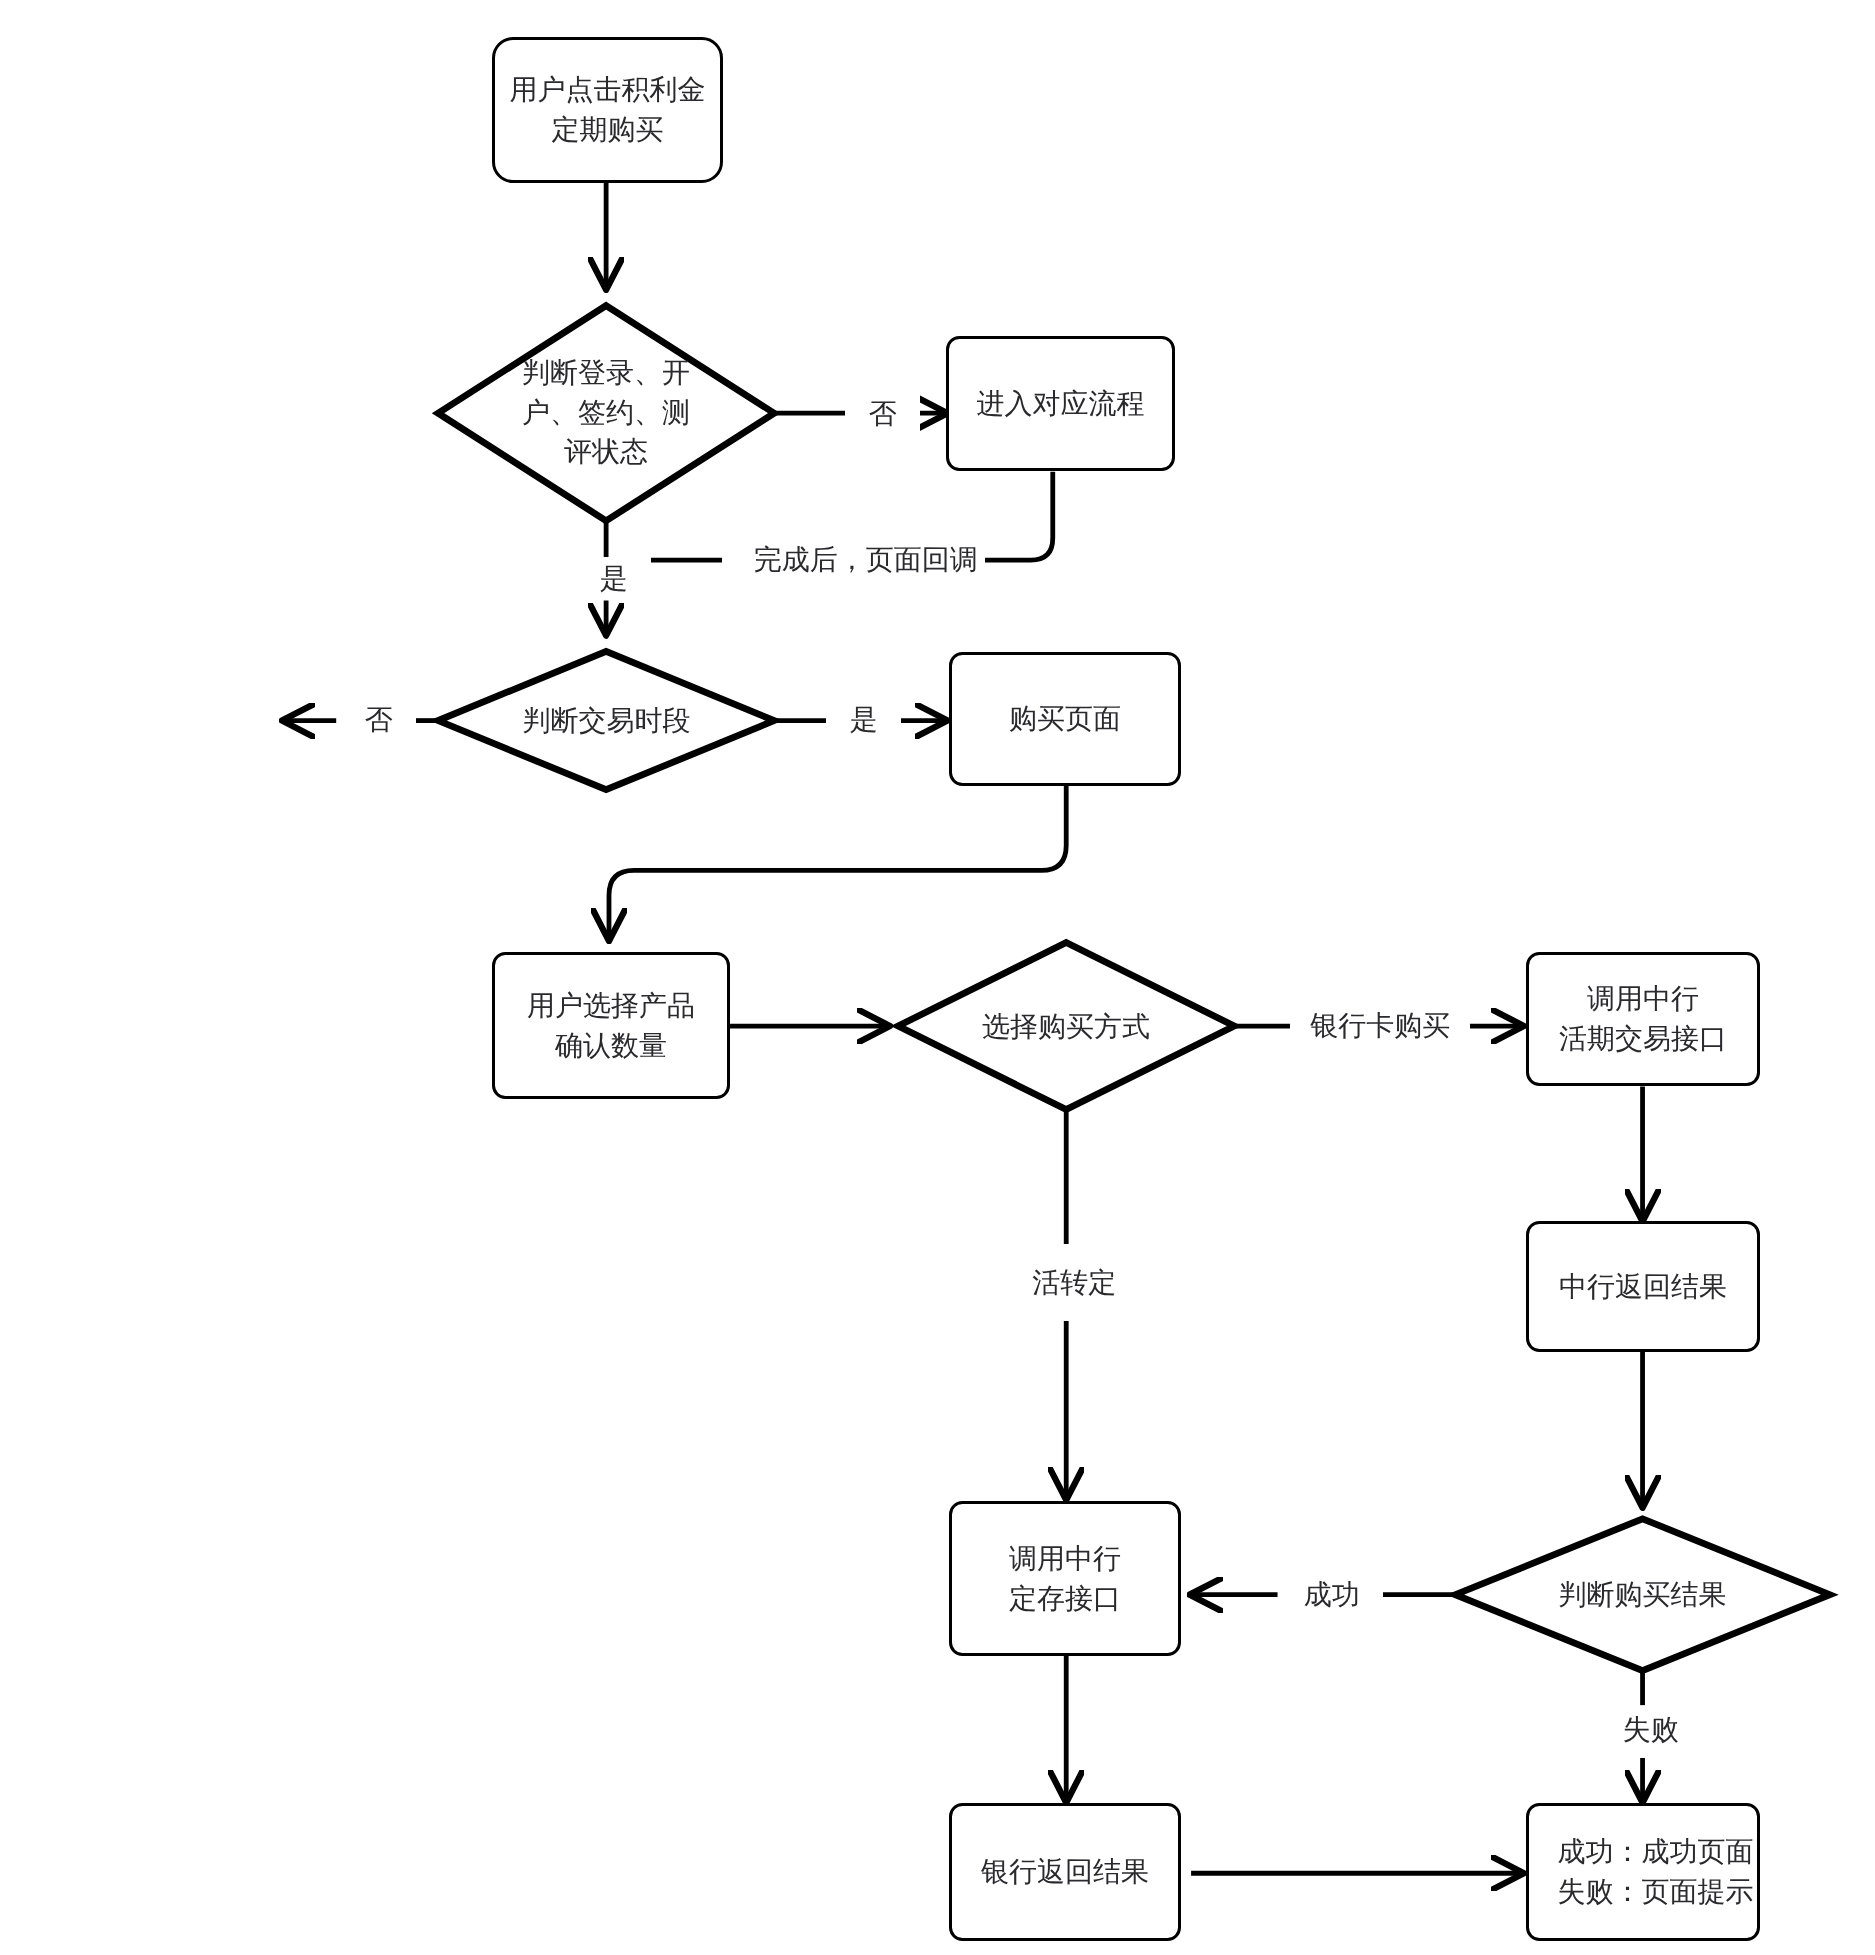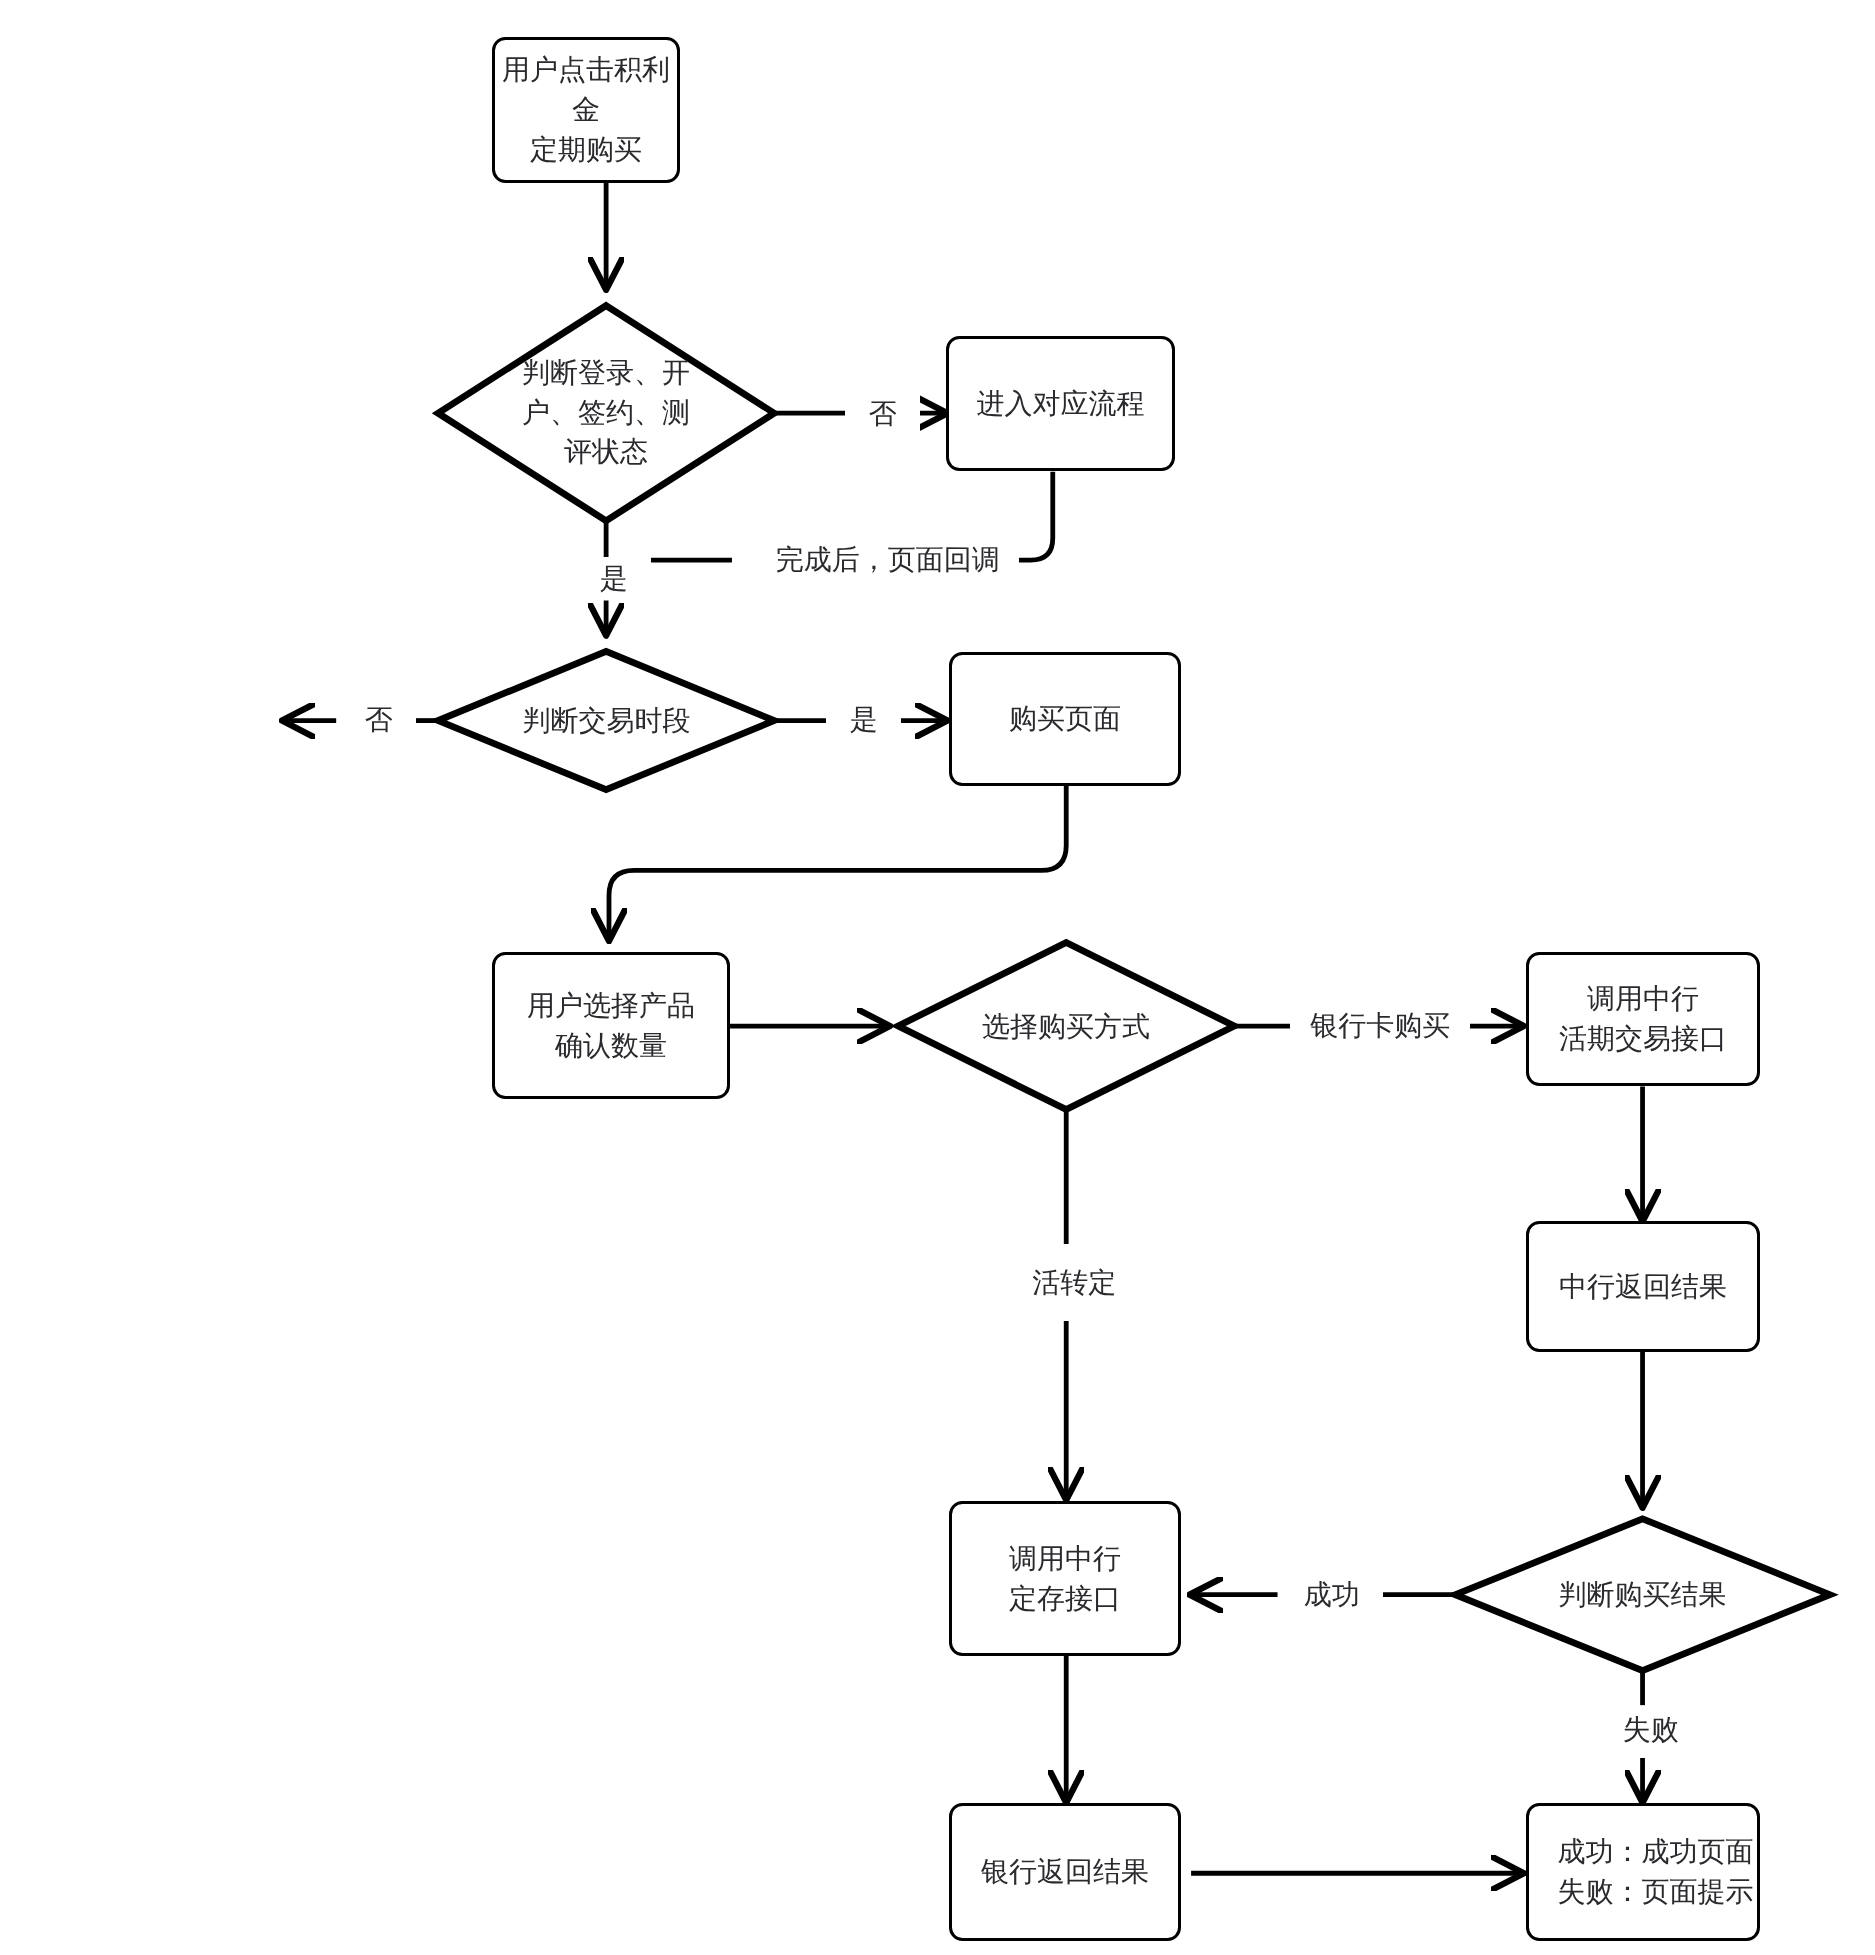--- a/index.html
+++ b/index.html
@@ -120,21 +120,21 @@
       <path d="M 1710,1739 L 1710,1775"></path>
       <path d="M 1710,1830 L 1710,1875" marker-end="url(#arw)"></path>
 
       <path d="M 1110,1723 L 1110,1875" marker-end="url(#arw)"></path>
 
       <path d="M 1240,1950 L 1585,1950" marker-end="url(#arw)"></path>
 
     </g>
   </svg>
 
-  <div class="node process" style="left:492px; top:37px; width:188px; height:146px;">
+  <div class="node process" style="left:492px; top:37px; width:231px; height:146px;border-radius:21px;">
     <span>用户点击积利金
 定期购买</span>
   </div>
 
   <div class="node decision" style="left:457px; top:331px; width:298px; height:163px;">
     <span class="dlabel">判断登录、开
 户、签约、测
 评状态</span>
   </div>
 
@@ -188,21 +188,21 @@
   </div>
 
   <div class="edge-label" style="left:845px; top:394px; width:60px; height:40px;">
     <span>否</span>
   </div>
 
   <div class="edge-label" style="left:576px; top:557px; width:60px; height:43px;">
     <span>是</span>
   </div>
 
-  <div class="edge-label" style="left:756px; top:540px; width:248px; height:40px;">
+  <div class="edge-label" style="left:722px; top:540px; width:248px; height:40px;justify-content:flex-end;">
     <span>完成后，页面回调</span>
   </div>
 
   <div class="edge-label" style="left:341px; top:700px; width:60px; height:40px;">
     <span>否</span>
   </div>
 
   <div class="edge-label" style="left:826px; top:700px; width:60px; height:40px;">
     <span>是</span>
   </div>

